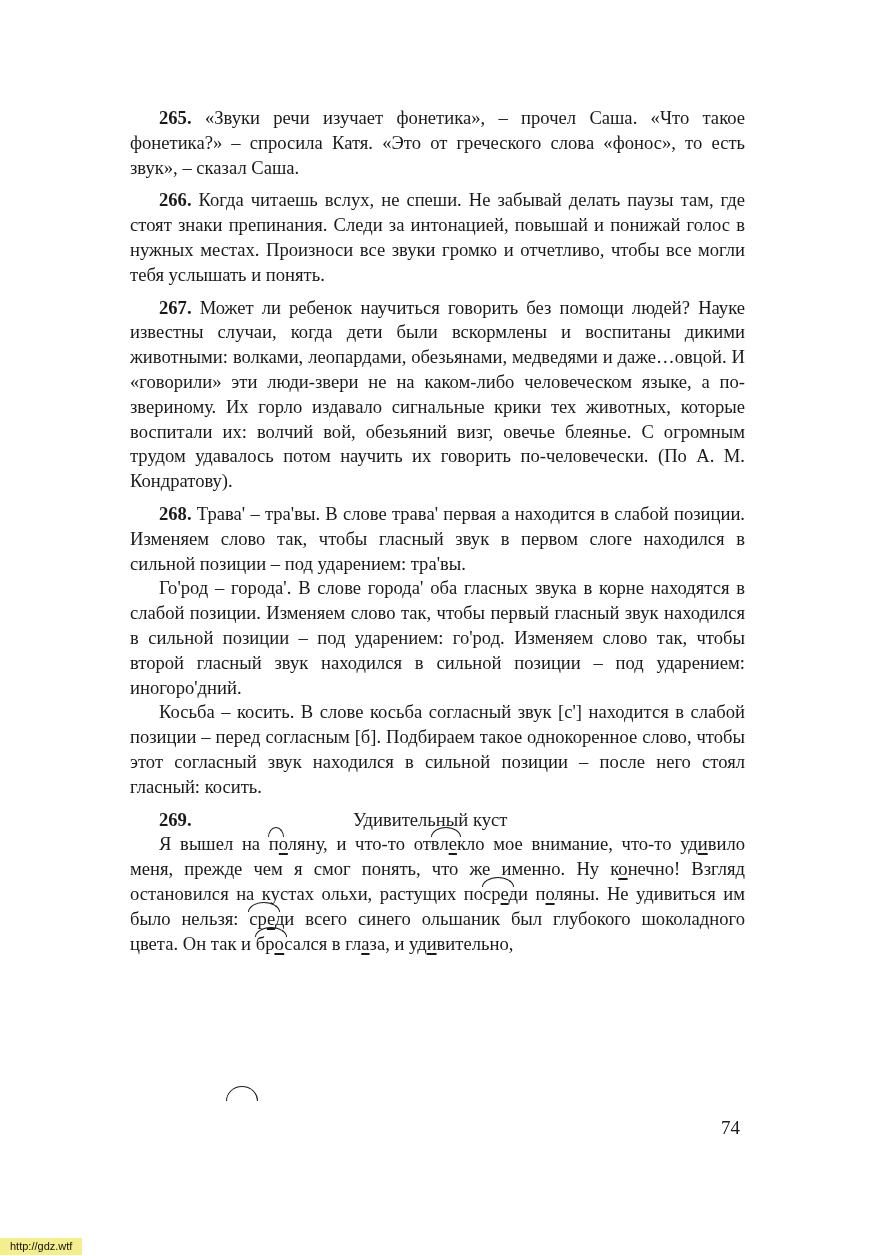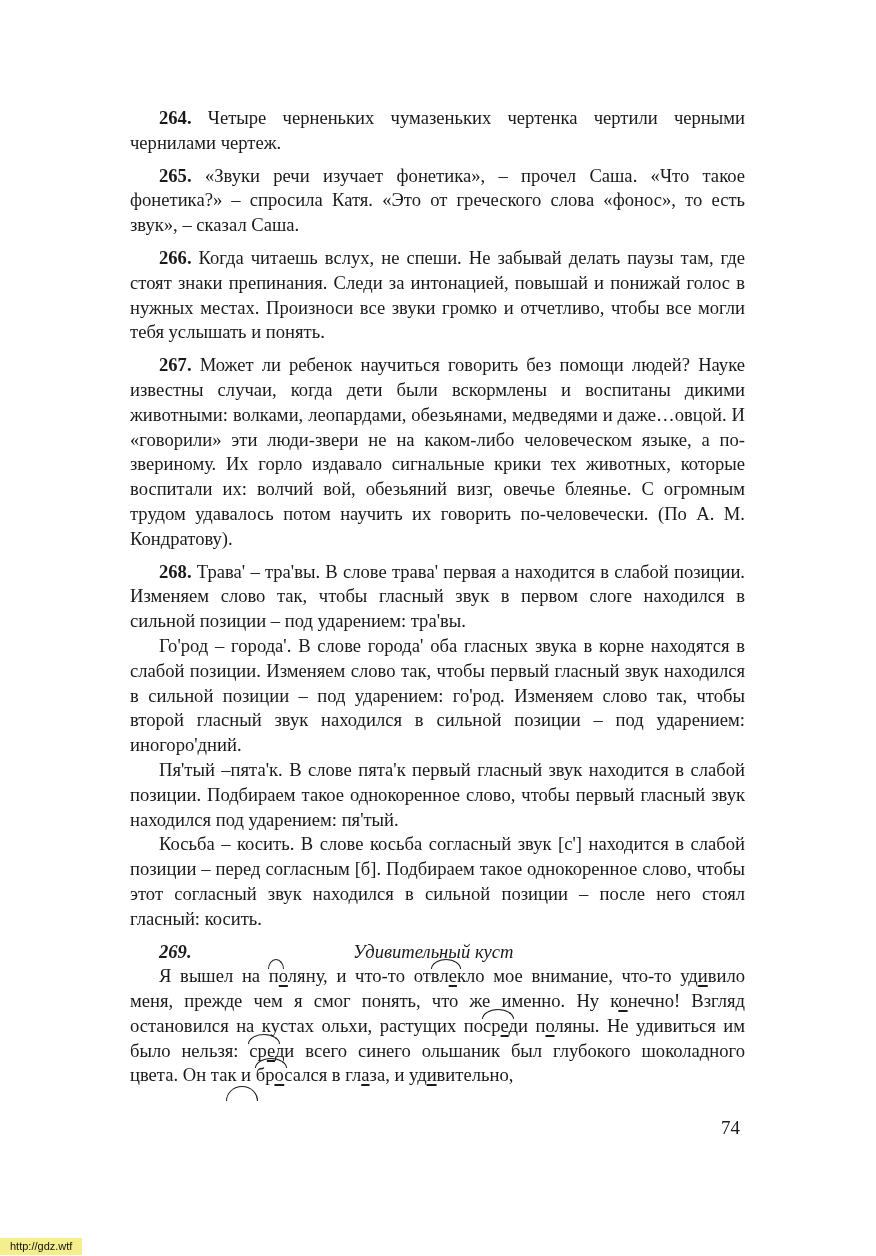--- a/index.html
+++ b/index.html
@@ -4,40 +4,38 @@
 <style>
   html, body { margin: 0; padding: 0; }
   body {
     width: 876px; height: 1256px; background: #ffffff; position: relative; overflow: hidden;
     font-family: "Liberation Serif", "DejaVu Serif", serif; color: #1a1a1a;
   }
   .page { position: absolute; left: 130px; top: 106px; width: 615px; }
   .para { font-size: 18.6px; line-height: 24.8px; text-align: justify; margin: 0 0 8px 0; text-indent: 29px; }
   .para.tight { margin-bottom: 0; }
   .num { font-weight: bold; }
-  .title-line { font-size: 18.6px; line-height: 24.8px; position: relative; height: 24.8px; padding-left: 29px; font-style: italic; }
+  .title-line { font-size: 18.6px; line-height: 24.8px; position: relative; height: 24.8px; padding-left: 29px; }
   .title-line .ttl { position: absolute; left: 223px; top: 0; }
   .mk { position: relative; display: inline; }
   .arc { position: absolute; top: -6px; height: 9px; border-top: 1.6px solid #1a1a1a; border-radius: 50% 50% 0 0 / 100% 100% 0 0; border-left: 1.2px solid #1a1a1a; border-right: 1.2px solid #1a1a1a; border-bottom: none; }
   .ul { text-decoration: underline; text-decoration-thickness: 1.5px; text-underline-offset: 3px; }
   .stray-arc { position: absolute; left: 226px; top: 1086px; width: 30px; height: 14px; border-top: 1.8px solid #1a1a1a; border-left: 1.6px solid #1a1a1a; border-right: 1.6px solid #1a1a1a; border-radius: 50% 50% 0 0 / 100% 100% 0 0; }
   .pagenum { position: absolute; left: 721px; top: 1117px; font-size: 19px; }
   .wm { position: absolute; left: 0; top: 1238px; background: #f4ee8c; font-family: "Liberation Sans", "DejaVu Sans", sans-serif; font-size: 11px; line-height: 15px; padding: 1px 10px; color: #111; }
 </style>
 </head>
 <body>
 
 <div class="page">
-  <p class="para"><span class="num">264.</span> <span>Четыре черненьких чумазеньких чертенка чертили черными чернилами чертеж.</span></p>
   <p class="para"><span class="num">265.</span> <span>«Звуки речи изучает фонетика», – прочел Саша. «Что такое фонетика?» – спросила Катя. «Это от греческого слова «фонос», то есть звук», – сказал Саша.</span></p>
   <p class="para"><span class="num">266.</span> <span>Когда читаешь вслух, не спеши. Не забывай делать паузы там, где стоят знаки препинания. Следи за интонацией, повышай и понижай голос в нужных местах. Произноси все звуки громко и отчетливо, чтобы все могли тебя услышать и понять.</span></p>
   <p class="para"><span class="num">267.</span> <span>Может ли ребенок научиться говорить без помощи людей? Науке известны случаи, когда дети были вскормлены и воспитаны дикими животными: волками, леопардами, обезьянами, медведями и даже…овцой. И «говорили» эти люди-звери не на каком-либо человеческом языке, а по-звериному. Их горло издавало сигнальные крики тех животных, которые воспитали их: волчий вой, обезьяний визг, овечье блеянье. С огромным трудом удавалось потом научить их говорить по-человечески. (По А. М. Кондратову).</span></p>
   <p class="para tight"><span class="num">268.</span> <span>Трава' – тра'вы. В слове трава' первая а находится в слабой позиции. Изменяем слово так, чтобы гласный звук в первом слоге находился в сильной позиции – под ударением: тра'вы.</span></p>
   <p class="para tight">Го'род – города'. В слове города' оба гласных звука в корне находятся в слабой позиции. Изменяем слово так, чтобы первый гласный звук находился в сильной позиции – под ударением: го'род. Изменяем слово так, чтобы второй гласный звук находился в сильной позиции – под ударением: иногоро'дний.</p>
-  <p class="para tight">Пя'тый –пята'к. В слове пята'к первый гласный звук находится в слабой позиции. Подбираем такое однокоренное слово, чтобы первый гласный звук находился под ударением: пя'тый.</p>
   <p class="para">Косьба – косить. В слове косьба согласный звук [с'] находится в слабой позиции – перед согласным [б]. Подбираем такое однокоренное слово, чтобы этот согласный звук находился в сильной позиции – после него стоял гласный: косить.</p>
 
   <div class="title-line">
     <span class="num">269.</span>
     <span class="ttl">Удивительный куст</span>
   </div>
   <p class="para"><span>Я вышел на </span><span class="mk"><span class="arc" style="left:-1px;width:14px;"></span><span>п</span><span class="ul">о</span><span>ляну</span></span><span>, и что-то от</span><span class="mk"><span class="arc" style="left:0px;width:28px;"></span><span>вл</span><span class="ul">е</span><span>кло</span></span><span> мое внимание, что-то уд</span><span class="ul">и</span><span>вило меня, прежде чем я смог понять, что же именно. Ну к</span><span class="ul">о</span><span>нечно! Взгляд остановился на кустах ольхи, растущих по</span><span class="mk"><span class="arc" style="left:-1px;width:30px;"></span><span>ср</span><span class="ul">е</span><span>ди</span></span><span> п</span><span class="ul">о</span><span>ляны. Не удивиться им было нельзя: </span><span class="mk"><span class="arc" style="left:-1px;width:30px;"></span><span>ср</span><span class="ul">е</span><span>ди</span></span><span> всего синего ольшаник был глубокого шоколадного цвета. Он так и </span><span class="mk"><span class="arc" style="left:-1px;width:30px;"></span><span>бр</span><span class="ul">о</span><span>сался</span></span><span> в гл</span><span class="ul">а</span><span>за, и уд</span><span class="ul">и</span><span>вительно,</span></p>
 </div>
 
 <div class="stray-arc"></div>

